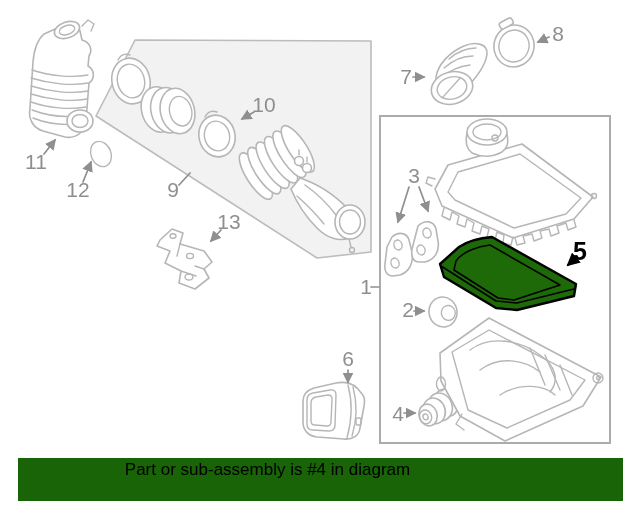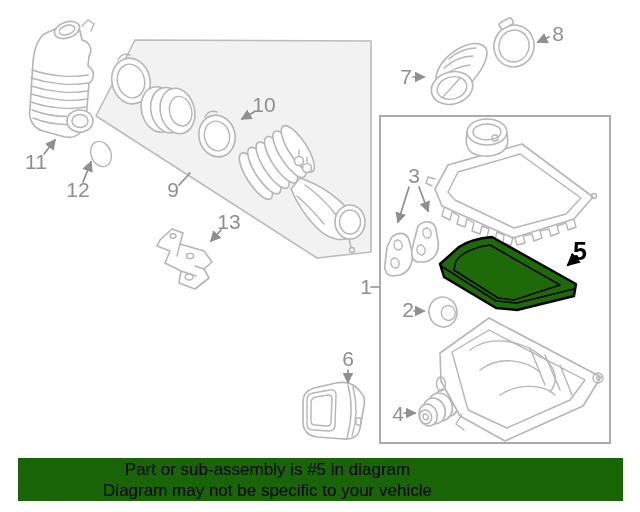--- a/index.html
+++ b/index.html
@@ -245,17 +245,16 @@
         <text class="co-txt" x="78" y="197">12</text>
       </g>
       <g>
         <path class="co-line" d="M221,230 L211,241" marker-end="url(#ah-g)"></path>
         <text class="co-txt" x="229" y="229">13</text>
       </g>
     </g>
   </svg>
 
   <div id="notice-banner">
-    <div>Part or sub-assembly is #5 in diagram</div>
-    <div>Diagram may not be specific to your vehicle</div>
+    <div>Part or sub-assembly is #4 in diagram</div>
   </div>
 
 </div>
 
 </body></html>

